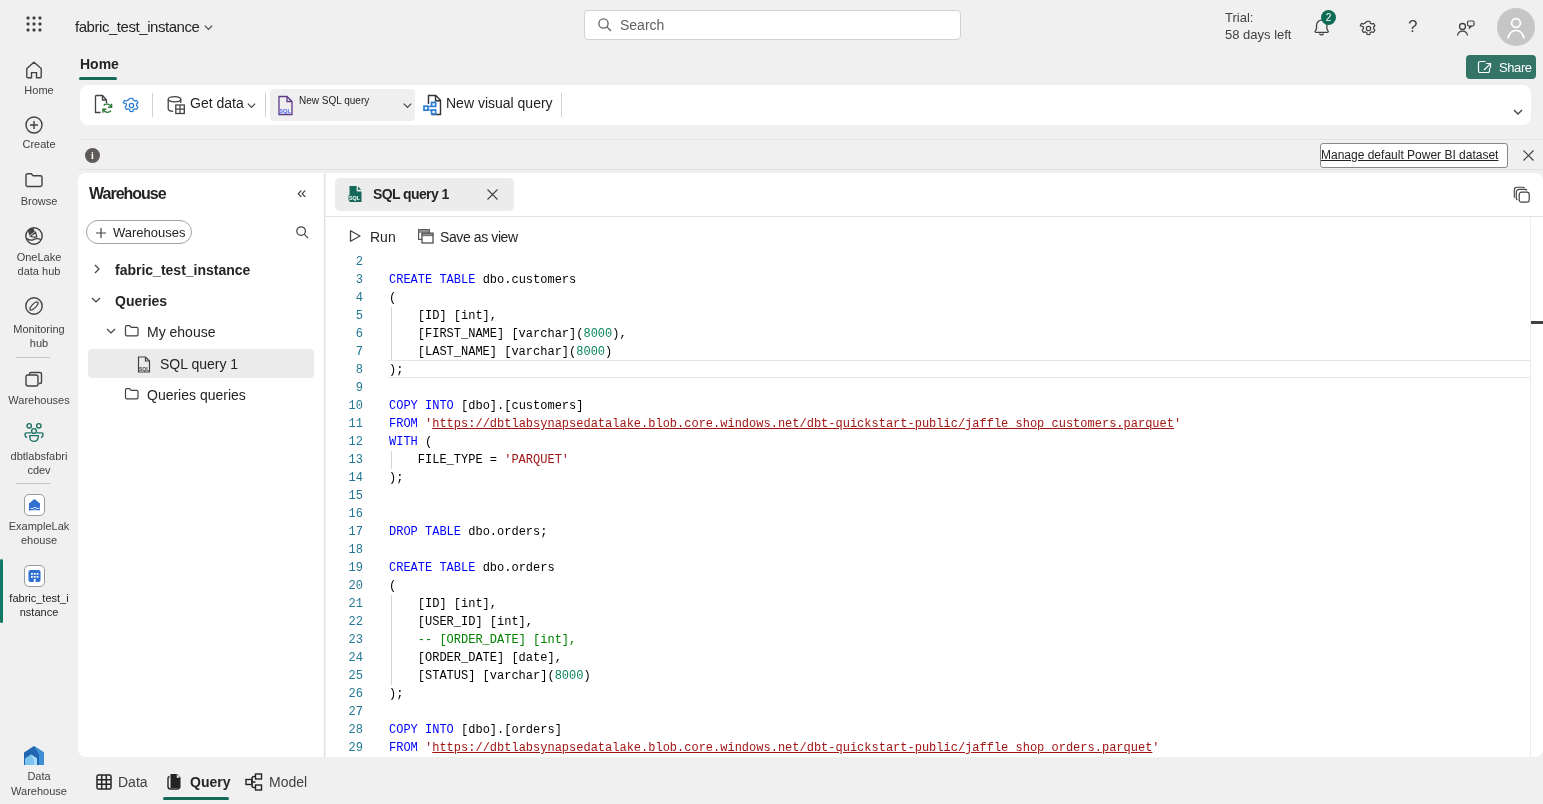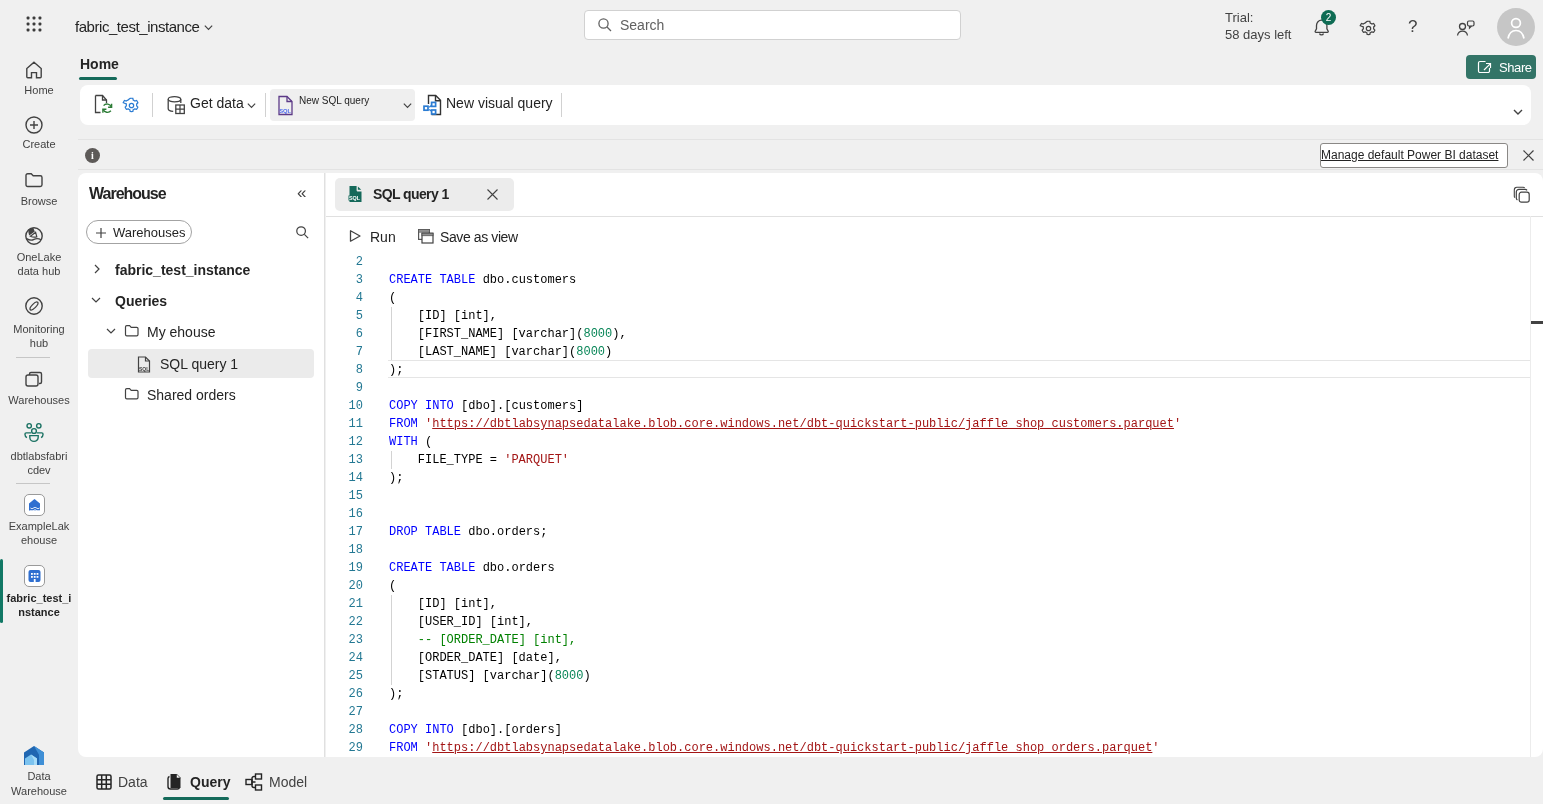--- a/index.html
+++ b/index.html
@@ -138,21 +138,21 @@
           <rect x="6" y="7" width="1.8" height="1.8"></rect>
           <rect x="8.8" y="7" width="1.8" height="1.8"></rect>
           <rect x="11.6" y="7" width="1.8" height="1.8"></rect>
           <rect x="6" y="10" width="1.8" height="1.8"></rect>
           <rect x="8.8" y="10" width="1.8" height="1.8"></rect>
           <rect x="11.6" y="10" width="1.8" height="1.8"></rect>
           <rect x="8.8" y="13" width="1.8" height="3"></rect>
         </g>
     </svg>
   </div>
-  <div class="abs" style="left:0;top:541px;width:78px;text-align:center;line-height:14px;font-weight:700;color:#242424;">fabric_test_i<br>nstance</div>
+  <div class="abs" style="left:0;top:541px;width:78px;text-align:center;line-height:14px;font-weight:400;color:#242424;">fabric_test_i<br>nstance</div>
 
   <svg class="abs" style="left:23px;top:695px;" width="22" height="21" viewBox="0 0 22 21">
     <path d="M11 1l10 6.5V20H1V7.5z" fill="#2066b1"></path>
     <path d="M11 1l10 6.5V20h-5V9.8z" fill="#3f8fd6"></path>
     <path d="M8 9.5l6 4V20H2v-6.5z" fill="#7cc3ef"></path>
     <path d="M8 9.5l6 4V20h-3v-5z" fill="#a8dcf8"></path>
   </svg>
   <div class="abs" style="left:0;top:719px;width:78px;text-align:center;line-height:14.5px;">Data<br>Warehouse</div>
 </div>
 
@@ -271,21 +271,21 @@
   <svg class="abs" style="left:59px;top:183px;" width="14" height="17" viewBox="0 0 14 17">
     <path d="M1.5 1h7l4 4v11h-11z" fill="none" stroke="#424242" stroke-width="1.2"></path>
     <path d="M8.5 1v4h4" fill="none" stroke="#424242" stroke-width="1.2"></path>
     <text x="2" y="14.5" font-size="5" font-weight="700" fill="#424242" font-family="Liberation Sans">SQL</text>
   </svg>
   <div class="abs" style="left:82px;top:183px;font-size:14px;color:#242424;">SQL query 1</div>
 
   <svg class="abs" style="left:46px;top:213px;" width="16" height="16" viewBox="0 0 16 16">
       <path d="M1.5 4c0-.8.5-1.3 1.3-1.3h2.8l1.6 1.6h5.5c.8 0 1.3.5 1.3 1.3v6c0 .8-.5 1.3-1.3 1.3H2.8c-.8 0-1.3-.5-1.3-1.3z" fill="none" stroke="#424242" stroke-width="1.2"></path>
     </svg>
-  <div class="abs" style="left:69px;top:214px;font-size:14px;color:#242424;">Shared orders</div>
+  <div class="abs" style="left:69px;top:214px;font-size:14px;color:#242424;">Queries queries</div>
 </div>
 
 <div class="abs" style="left:326px;top:173px;width:1217px;height:584px;background:#fff;border-radius:0 8px 8px 0;">
 
   <div class="abs" style="left:9px;top:5px;width:179px;height:33px;background:#ececec;border-radius:5px;">
     <svg class="abs" style="left:13px;top:7px;" width="15" height="18" viewBox="0 0 15 18">
       <path d="M1.5 1h7.1v4.2c0 .8.6 1.4 1.4 1.4h3.5V17H1.5z" fill="#15695a"></path>
       <path d="M9.9 1.4l3.3 3.4h-3.3z" fill="#15695a"></path>
       <path d="M0.5 10.5h9v5h-9z" fill="#15695a"></path>
       <text x="1" y="14.8" font-size="5.4" font-weight="700" fill="#fff" font-family="Liberation Sans">SQL</text>

